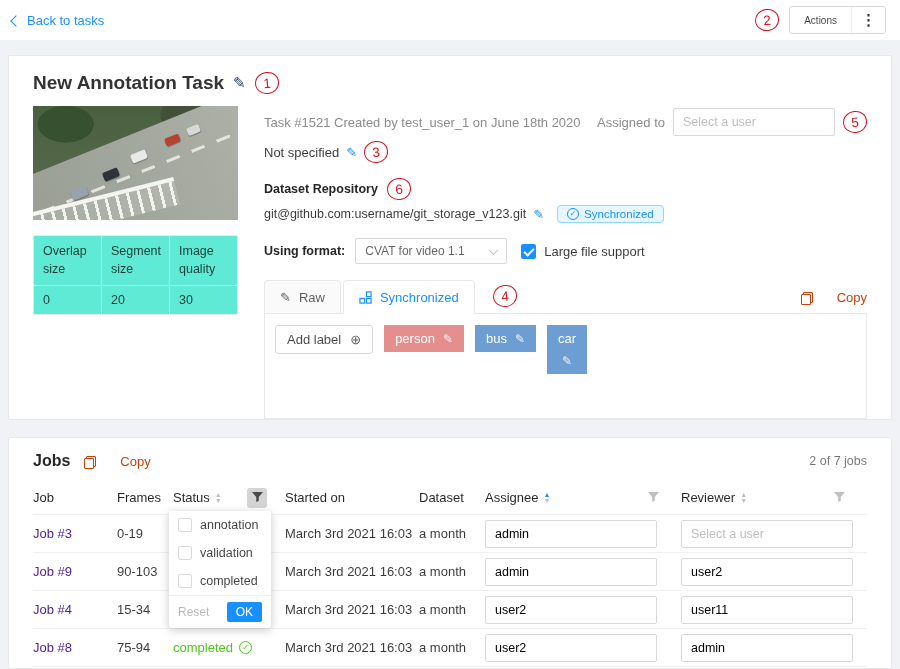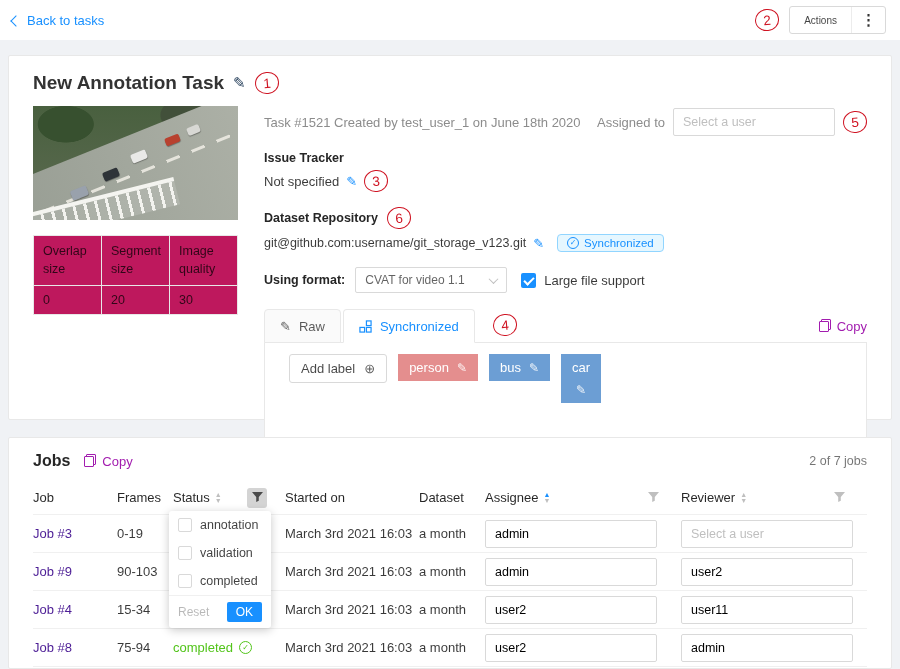--- a/index.html
+++ b/index.html
@@ -66,21 +66,21 @@
     background: repeating-linear-gradient(90deg, #f3f3ef 0 3px, rgba(255,255,255,.14) 3px 11px);
     border-top: 4px solid #f4f4f0; }
   .pv-car { position: absolute; border-radius: 2px; transform: rotate(-22deg); box-shadow: 0 1px 1px rgba(0,0,0,.35); }
   .c1 { width: 16px; height: 9px; background: #e9e9e7; left: 98px; top: 46px; }
   .c2 { width: 15px; height: 8px; background: #b8412f; left: 132px; top: 30px; }
   .c3 { width: 16px; height: 9px; background: #2e3338; left: 70px; top: 64px; }
   .c4 { width: 13px; height: 8px; background: #d8d8d4; left: 154px; top: 20px; }
   .c5 { width: 17px; height: 10px; background: #99a1ac; left: 38px; top: 82px; }
 
   .params { border-collapse: collapse; width: 205px; margin-top: 15px; font-size: 12.5px; color: rgba(0,0,0,.74); table-layout: fixed; }
-  .params th, .params td { border: 1px solid #e8e8e8; padding: 7px 9px; text-align: left; vertical-align: top; font-weight: 400; background: #be185d; }
+  .params th, .params td { border: 1px solid #e8e8e8; padding: 7px 9px; text-align: left; vertical-align: top; font-weight: 400; background: #5eead4; }
   .params th { height: 46px; line-height: 1.4; }
 
   .task-right { flex: 1; min-width: 0; padding-top: 2px; }
   .meta-row { display: flex; justify-content: space-between; align-items: center; }
   .meta { color: #8c8c8c; font-size: 13px; }
   .assigned { display: flex; align-items: center; gap: 8px; }
   .assigned .glabel { color: #8c8c8c; font-size: 13px; }
   .assigned input { width: 162px; height: 28px; border: 1px solid #d9d9d9; border-radius: 2px; padding: 0 9px; font-size: 12.5px; }
 
   .section-label { font-weight: 700; font-size: 12.5px; color: #262626; }
@@ -102,27 +102,27 @@
   .cb-checked { width: 15px; height: 15px; border-radius: 2px; background: #1890ff; position: relative; flex: none; }
   .cb-checked::after { content: ""; position: absolute; left: 5px; top: 2px; width: 4px; height: 8px;
     border-right: 2px solid #fff; border-bottom: 2px solid #fff; transform: rotate(45deg); }
 
   .tabs-row { display: flex; align-items: flex-end; margin-top: 16px; }
   .tab { display: flex; align-items: center; gap: 8px; height: 34px; padding: 0 15px; margin-right: 2px;
     border: 1px solid #e8e8e8; background: #fafafa; border-radius: 4px 4px 0 0;
     font-size: 13px; color: rgba(0,0,0,.65); cursor: pointer; position: relative; z-index: 2; }
   .tab.active { background: #fff; color: #1890ff; border-bottom-color: #fff; }
   .tab-callout { margin: 0 0 7px 16px; }
-  .copy-link { margin-left: auto; display: inline-flex; align-items: flex-start; gap: 6px;
-    color: #a21caf; font-size: 13px; cursor: pointer; margin-bottom: 9px; }
+  .copy-link { margin-left: auto; display: inline-flex; align-items: flex-end; gap: 24px;
+    color: #c2410c; font-size: 13px; cursor: pointer; margin-bottom: 9px; }
   .copy-ic { position: relative; width: 12px; height: 13px; display: inline-block; }
   .copy-ic::before { content: ""; position: absolute; top: 0; right: 0; width: 8px; height: 9px; border: 1.3px solid currentColor; border-radius: 1px; }
   .copy-ic::after  { content: ""; position: absolute; bottom: 0; left: 0; width: 8px; height: 9px; border: 1.3px solid currentColor; border-radius: 1px; background: #fff; }
 
-  .labels-panel { border: 1px solid #e8e8e8; margin-top: -1px; height: 106px; padding: 11px 24px;
+  .labels-panel { border: 1px solid #e8e8e8; margin-top: -1px; height: 106px; padding: 11px 10px;
     display: flex; gap: 11px; align-items: flex-start; background: #fff; }
   .add-label { display: inline-flex; align-items: center; gap: 9px; border: 1px solid #d9d9d9; background: #fff;
     border-radius: 3px; padding: 6px 11px; font-size: 13px; color: rgba(0,0,0,.72); cursor: pointer; }
   .plus-circ { font-size: 13px; color: rgba(0,0,0,.65); }
   .tag { display: inline-flex; align-items: center; gap: 8px; color: #fff; border-radius: 0;
     padding: 6px 11px; font-size: 13px; cursor: pointer; }
   .tag-edit { color: rgba(255,255,255,.92); font-size: 12px; }
 
   
   .jobs-header { display: flex; align-items: center; gap: 14px; }
@@ -214,23 +214,20 @@
     <div class="task-right">
       <div class="meta-row">
         <span class="meta">Task #1521 Created by test_user_1 on June 18th 2020</span>
         <div class="assigned">
           <span class="glabel">Assigned to</span>
           <input placeholder="Select a user" style="">
           <span class="callout">5</span>
         </div>
       </div>
 
-      <div class="sec-row">
-        <span class="section-label">Issue Tracker</span>
-      </div>
       <div class="line">
         <span>Not specified</span>
         <span class="edit-blue">✎</span>
         <span class="callout">3</span>
       </div>
 
       <div class="sec-row">
         <span class="section-label">Dataset Repository</span>
         <span class="callout">6</span>
       </div>

